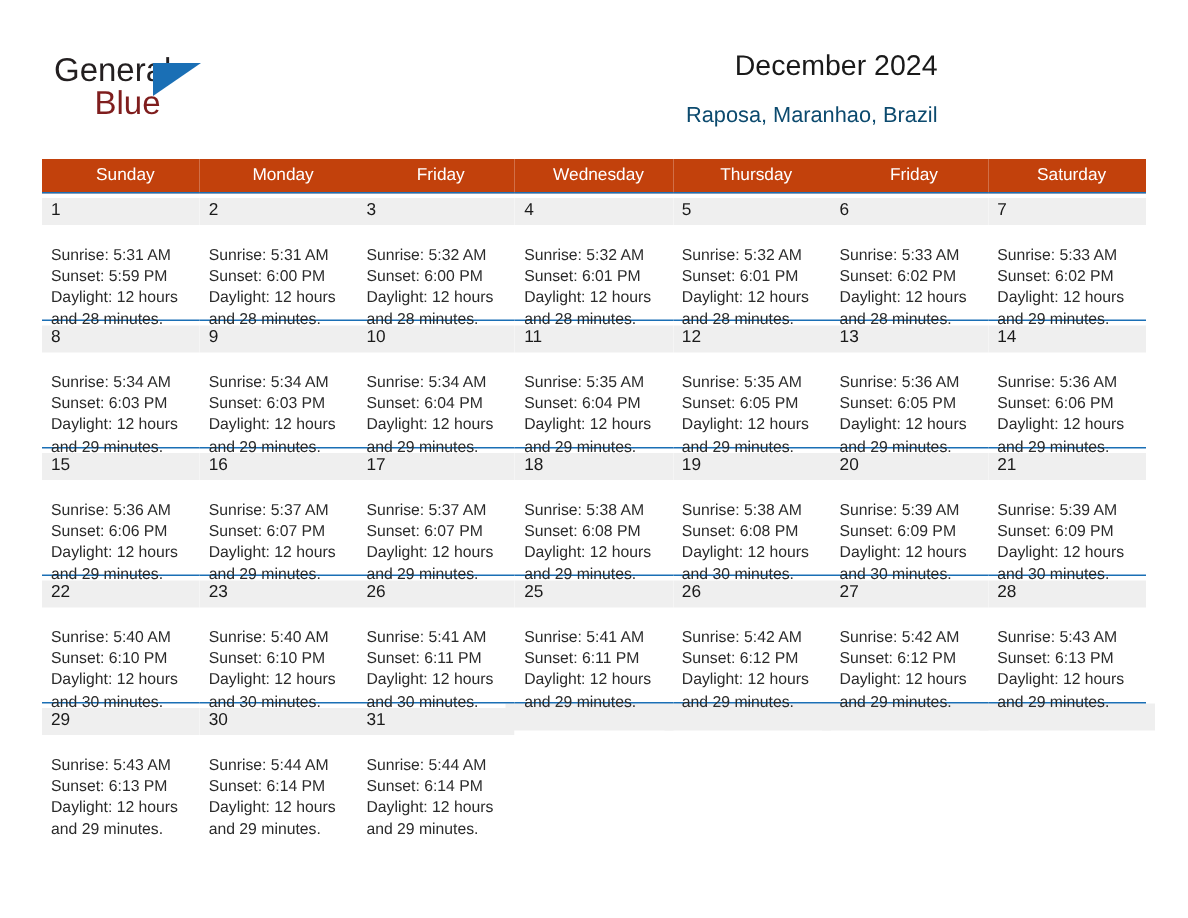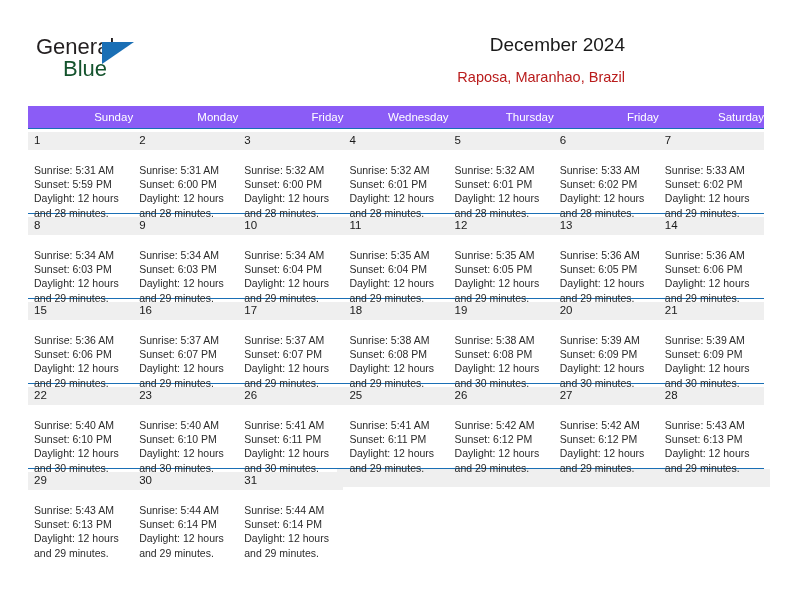--- a/index.html
+++ b/index.html
@@ -43,21 +43,21 @@
     font-size: 22px;
     letter-spacing: 0px;
     color: #231f20;
     font-family: "Liberation Sans", sans-serif;
   }
   .brand-blue {
     position: absolute;
     left: 27px;
     top: 22px;
     font-size: 22px;
-    color: #14532d;
+    color: #7f1d1d;
     font-family: "Liberation Sans", sans-serif;
     text-align: right;
   }
   .brand-triangle {
     position: absolute;
     left: 66px;
     top: 8px;
     width: 0;
     height: 0;
     border-left: 32px solid #1a6fb5;
@@ -74,41 +74,41 @@
   .cal-title {
     font-size: 19px;
     color: #1a1a1a;
     line-height: 34px;
     font-weight: normal;
     margin: 0;
     font-family: "Liberation Sans", sans-serif;
   }
   .cal-subtitle {
     font-size: 14.5px;
-    color: #b91c1c;
+    color: #0c4a6e;
     line-height: 22px;
     margin: 4px 0 0 0;
     font-family: "Liberation Sans", sans-serif;
   }
 
   
   .calendar {
     position: absolute;
     left: 28px;
     top: 106px;
     width: 736px;
     border-collapse: collapse;
     table-layout: fixed;
   }
   .calendar th {
-    background: #8b5cf6;
+    background: #c2410c;
     color: #ffffff;
     font-size: 11.5px;
     font-weight: normal;
-    text-align: right;
+    text-align: center;
     padding: 4px 0 4px 6px;
     height: 14px;
     border: none;
     font-family: "Liberation Sans", sans-serif;
   }
   .calendar td {
     vertical-align: top;
     padding: 0;
     border: none;
     border-top: 1px solid #1a6fb5;

